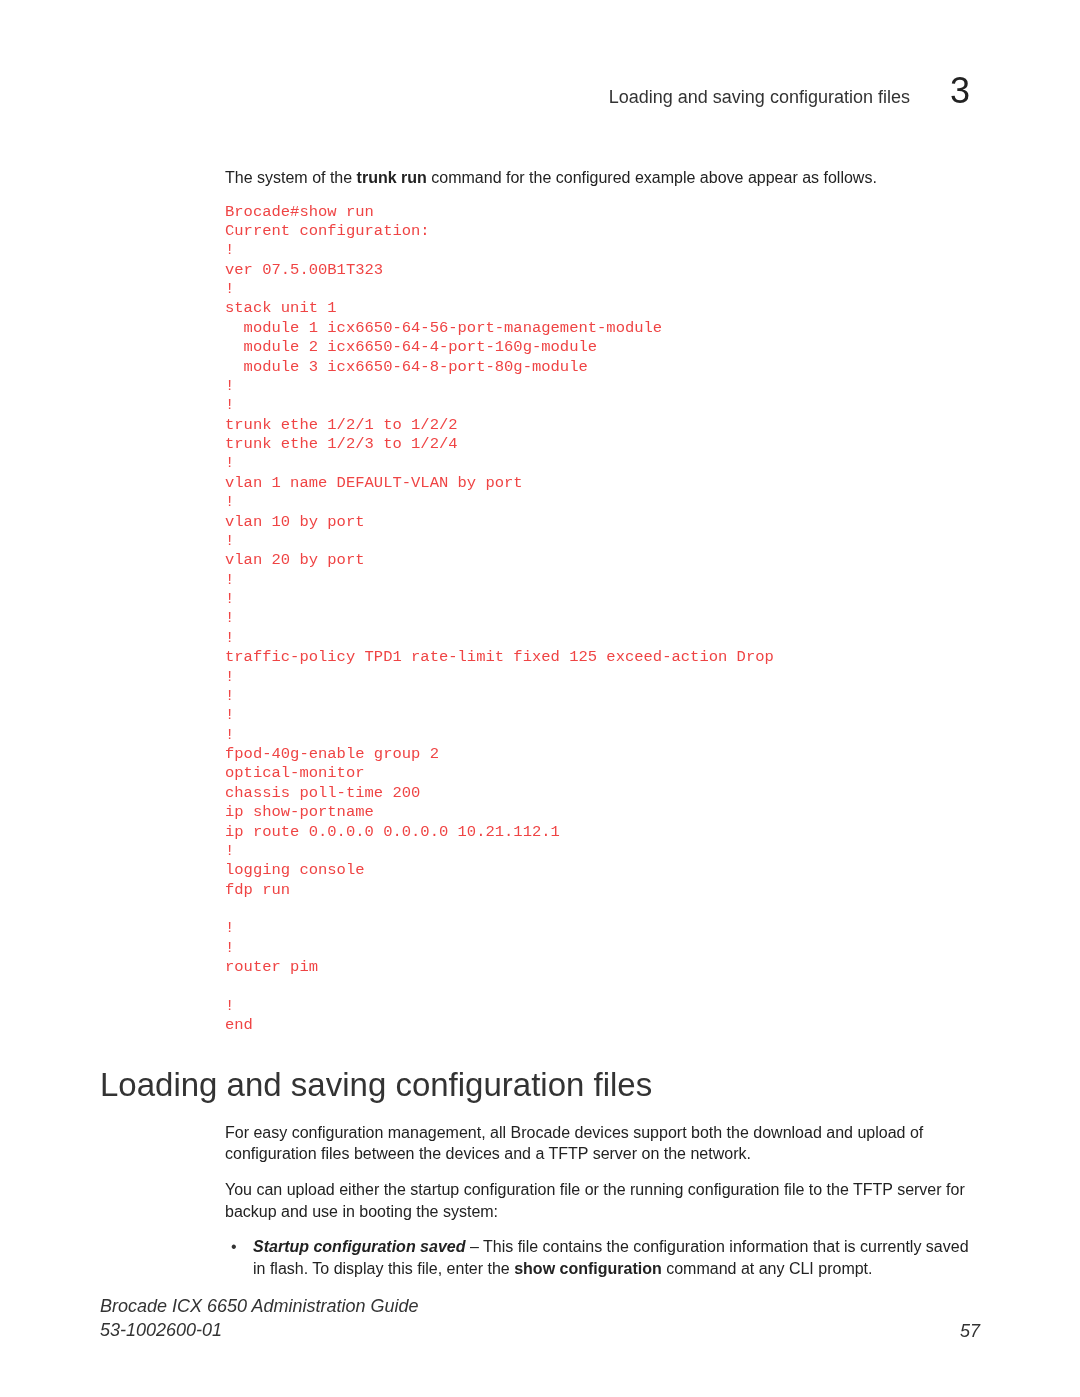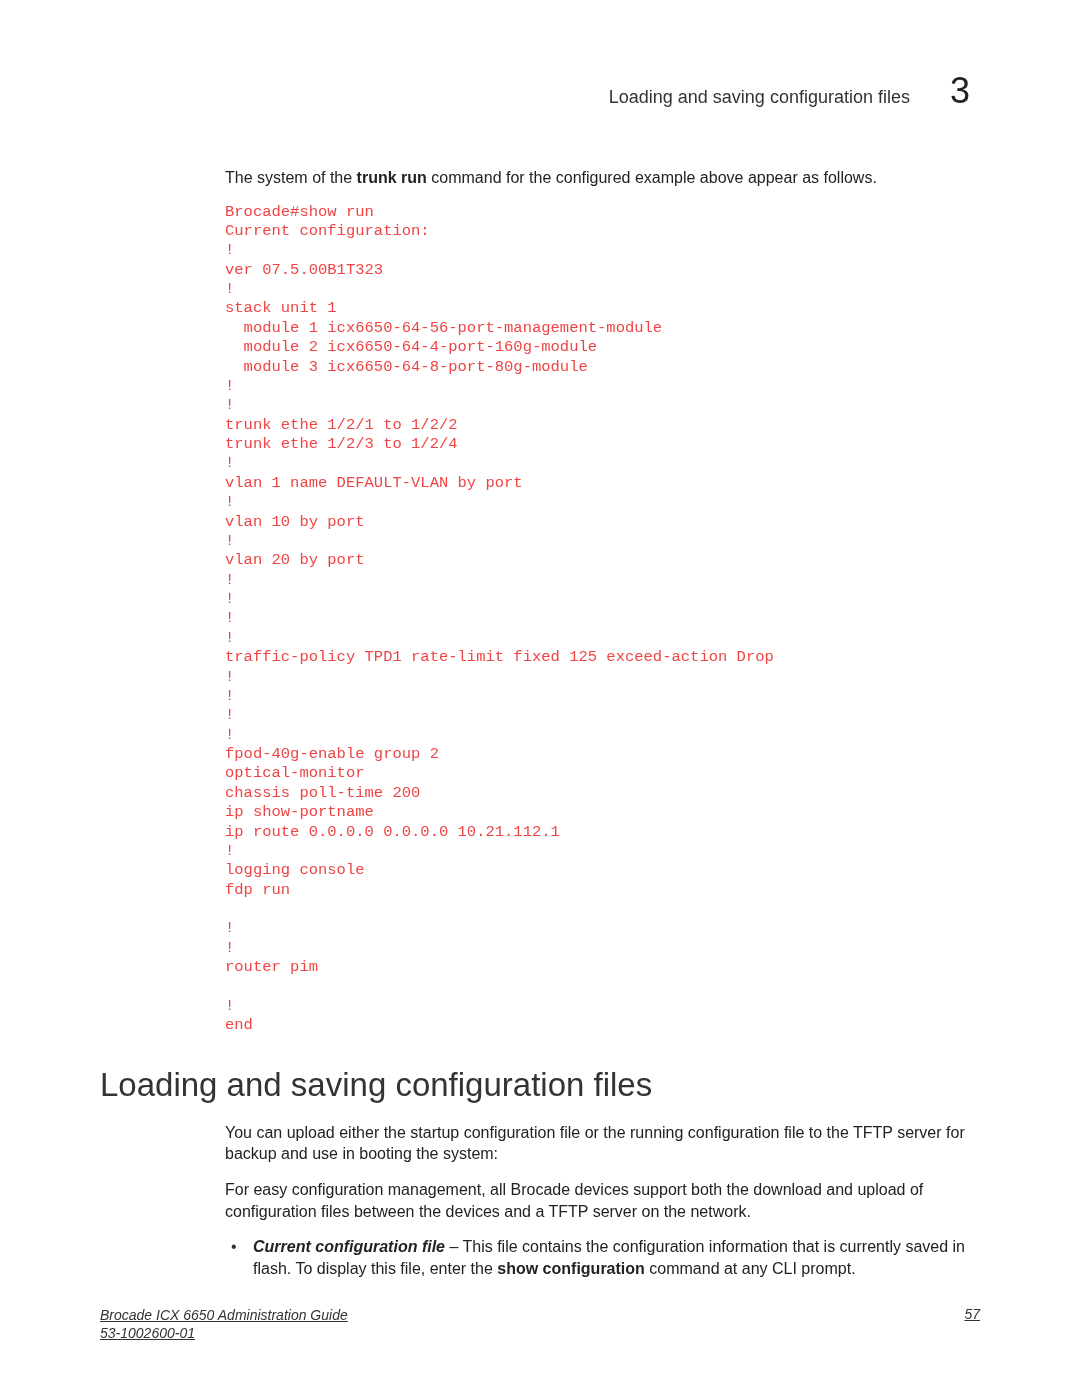--- a/index.html
+++ b/index.html
@@ -105,24 +105,24 @@
   }
 
   
   .footer {
     position: absolute;
     left: 100px;
     right: 100px;
     bottom: 55px;
     display: flex;
     justify-content: space-between;
+    align-items: flex-end;
     font-style: italic;
-    font-size: 14px;
-    color: #333;
-    text-decoration: underline;
+    font-size: 18px;
+    color: #333;
   }
   .footer-left { line-height: 1.3; }
   .footer-right { font-style: italic; }
 </style>
 </head>
 <body>
 
 <div class="page">
 
   <div class="header">
@@ -176,27 +176,27 @@
 
 !
 !
 router pim
 
 !
 end</pre>
 
     <h1 class="section">Loading and saving configuration files</h1>
 
+    <p class="para-2">For easy configuration management, all Brocade devices support both the download and upload of configuration files between the devices and a TFTP server on the network.</p>
+
     <p class="para-2">You can upload either the startup configuration file or the running configuration file to the TFTP server for backup and use in booting the system:</p>
-
-    <p class="para-2">For easy configuration management, all Brocade devices support both the download and upload of configuration files between the devices and a TFTP server on the network.</p>
 
     <ul class="bullets">
       <li>
-        <span class="ital-bold-inline">Current configuration file</span><span> – This file contains the configuration information that is currently saved in flash.  To display this file, enter the </span><span class="bold-inline">show configuration</span><span> command at any CLI prompt.</span>
+        <span class="ital-bold-inline">Startup configuration saved</span><span> – This file contains the configuration information that is currently saved in flash.  To display this file, enter the </span><span class="bold-inline">show configuration</span><span> command at any CLI prompt.</span>
       </li>
     </ul>
 
   </div>
 
   <div class="footer">
     <div class="footer-left">
       <div>Brocade ICX 6650 Administration Guide</div>
       <div>53-1002600-01</div>
     </div>

